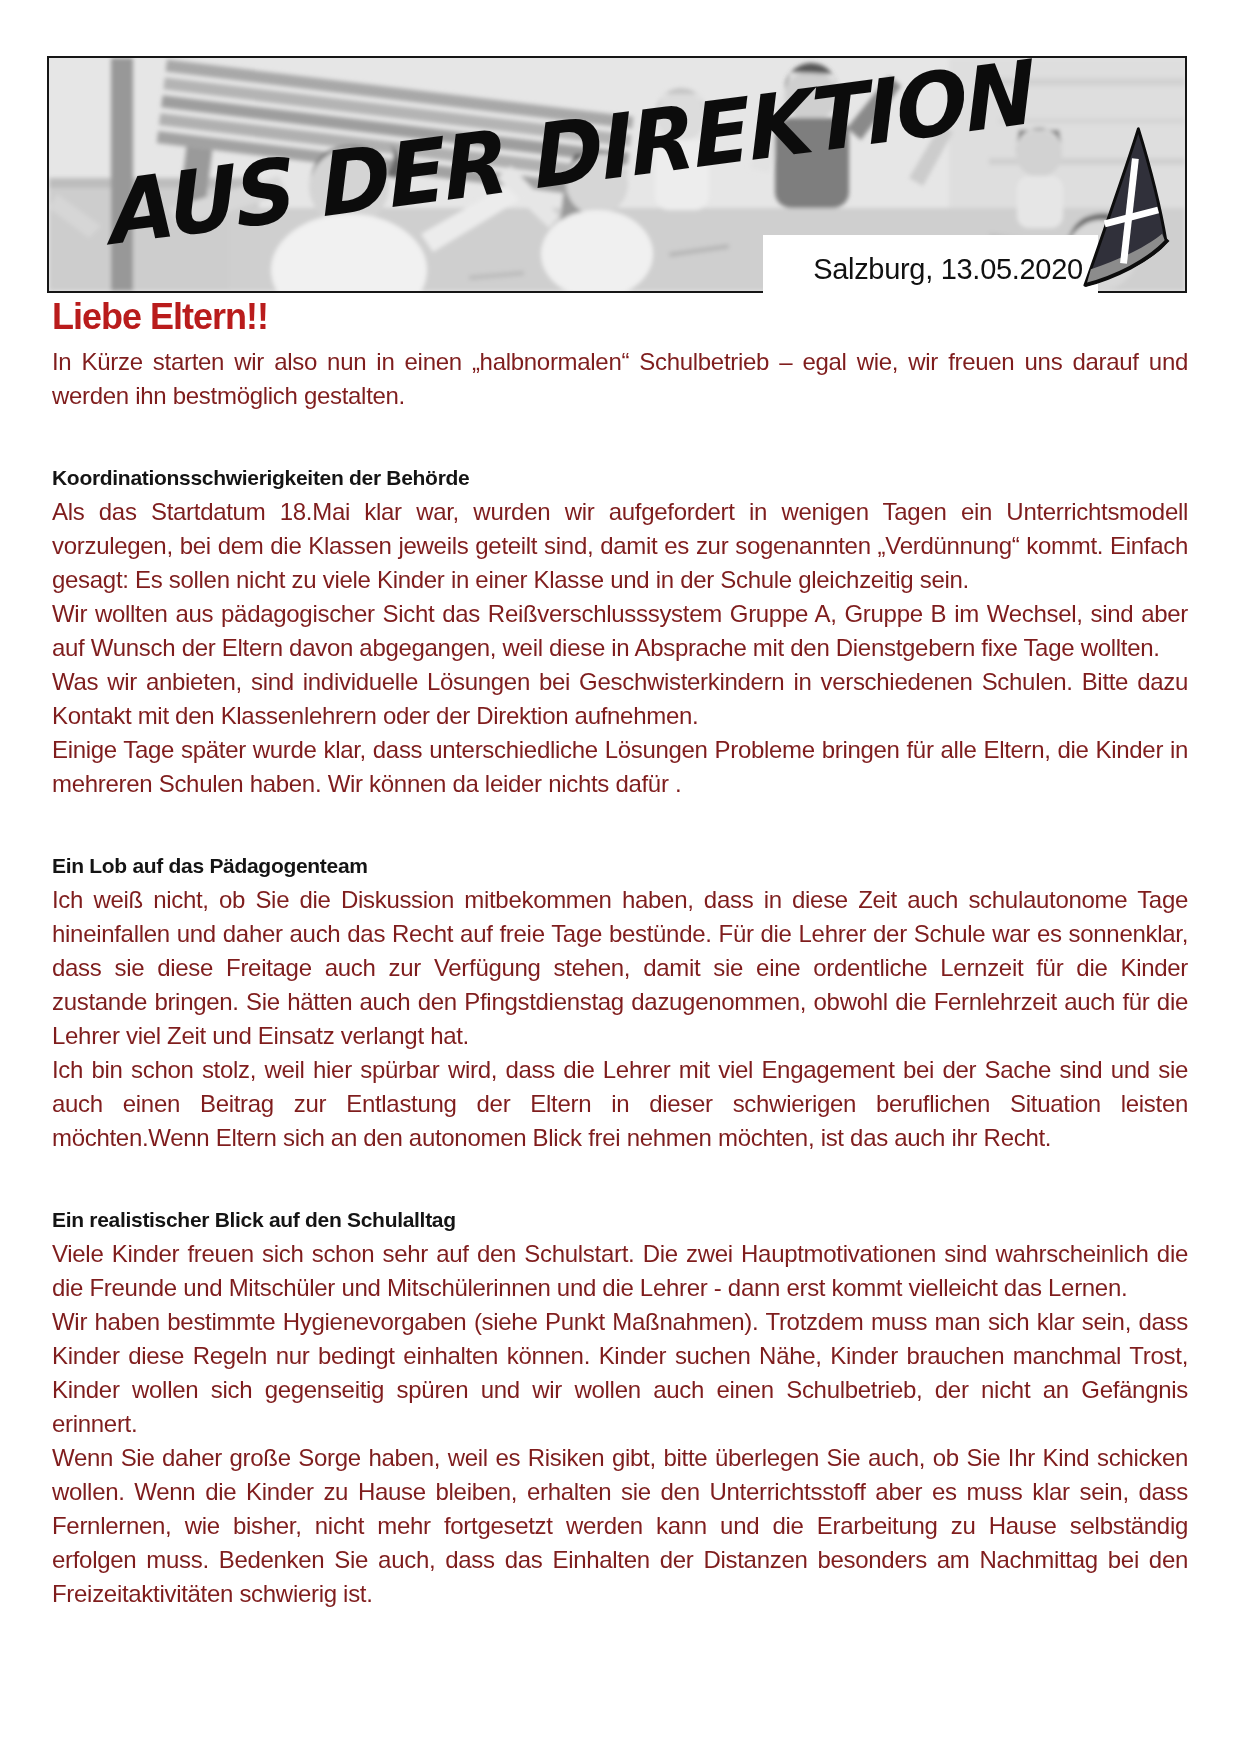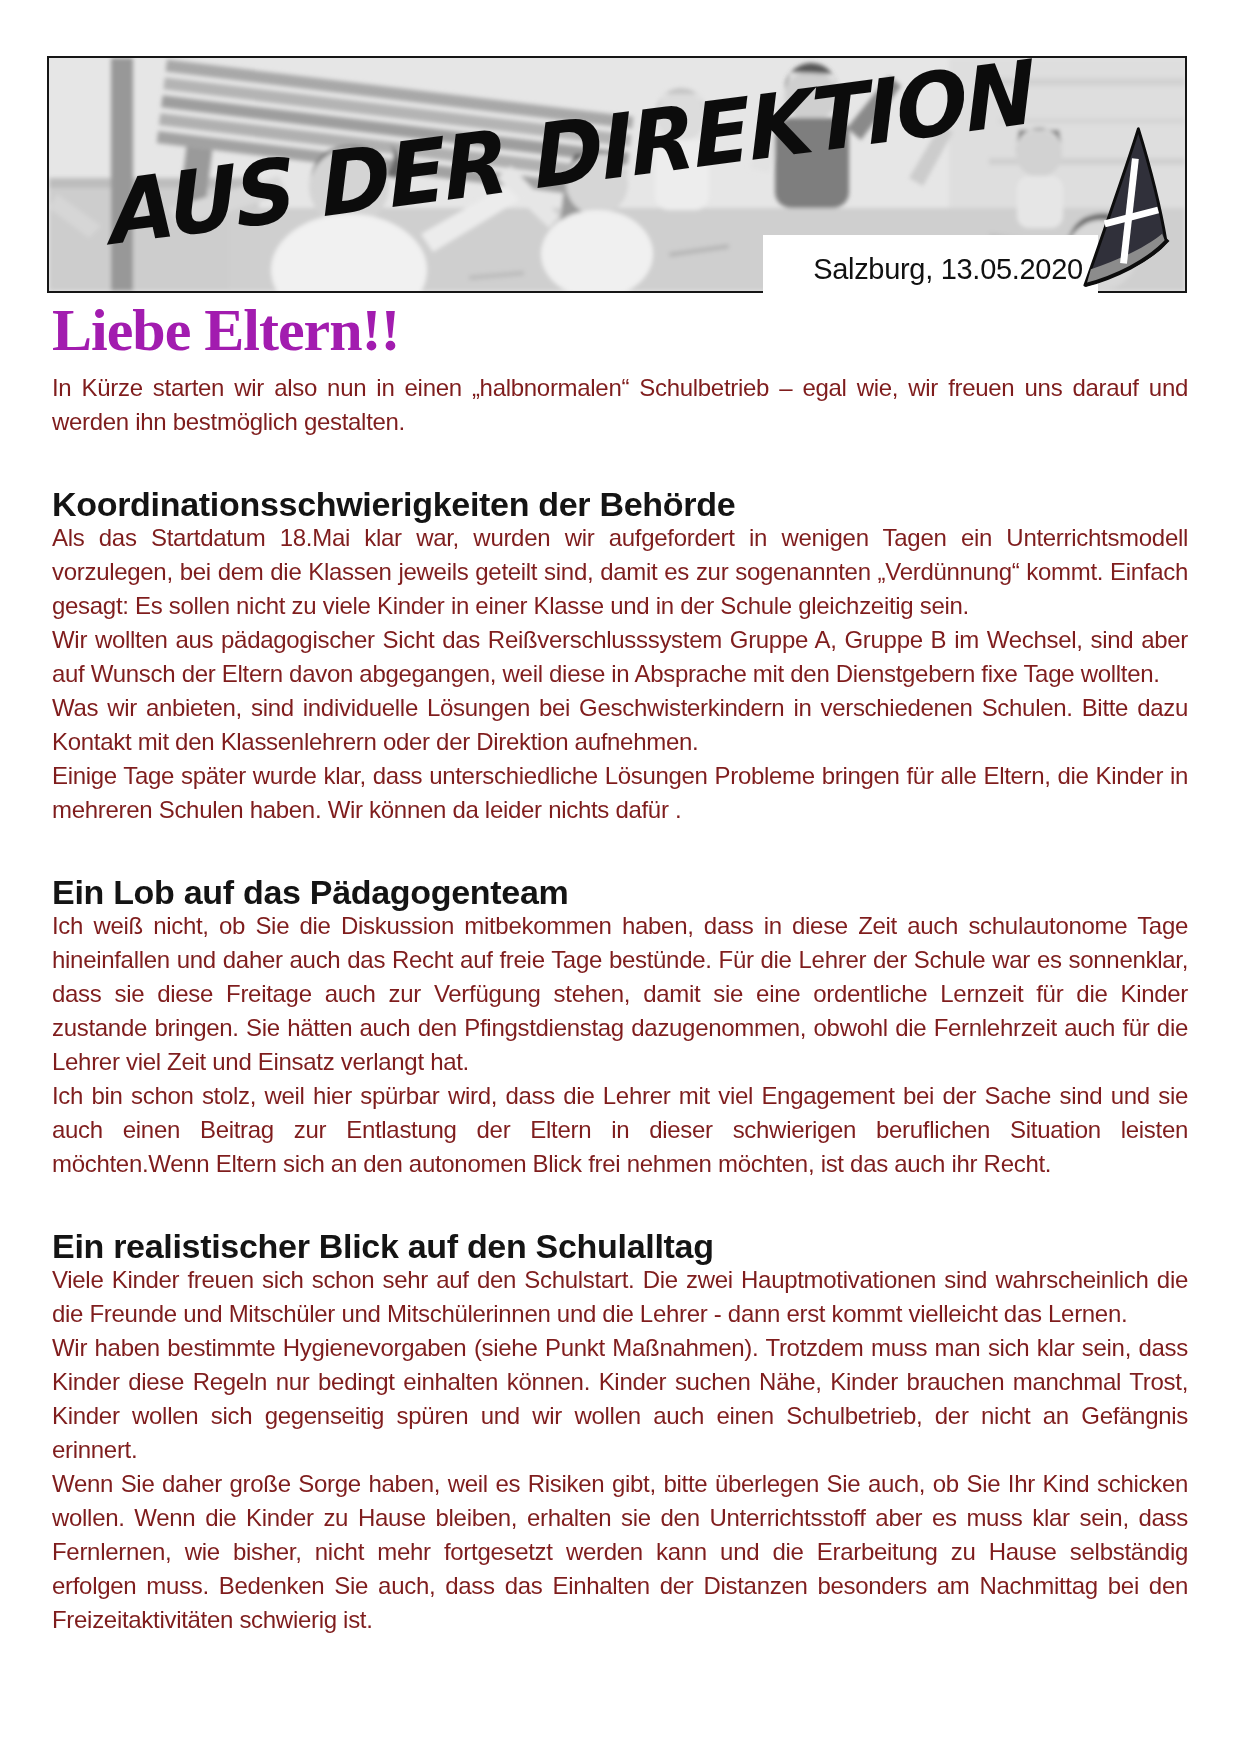--- a/index.html
+++ b/index.html
@@ -24,28 +24,28 @@
   .date-box {
     position:absolute; left:714px; top:177px; width:300px; height:68px; z-index:4;
     background:#ffffff; display:flex; align-items:center; justify-content:center;
     font-size:29px; color:#111111; letter-spacing:-0.3px;padding-left:35px;
   }
   .sail-logo { position:absolute; right:14px; top:66px; width:94px; height:172px; z-index:5; }
 
   
   .content { position:absolute; left:52px; top:297px; width:1136px; }
   h1.greeting {
-    font-size:60px; line-height:1.1; margin:0 0 8px 0; letter-spacing:-1px; color:#a21caf;font-family:Liberation Serif, serif;
+    font-size:36px; line-height:1.1; margin:0 0 8px 0; letter-spacing:-1px; color:#b91c1c;
   }
   p.body {
     margin:0; font-size:24px; line-height:34px; text-align:justify;
     letter-spacing:-0.3px; color:#7f1d1d;
   }
   h2.sec {
-    font-size:34px; line-height:34px; margin:48px 0 0 0;
+    font-size:21px; line-height:34px; margin:48px 0 0 0;
     letter-spacing:-0.3px; color:#141414;
   }
 </style>
 </head>
 <body>
 
 <div class="page">
 
   <header class="banner">
 

